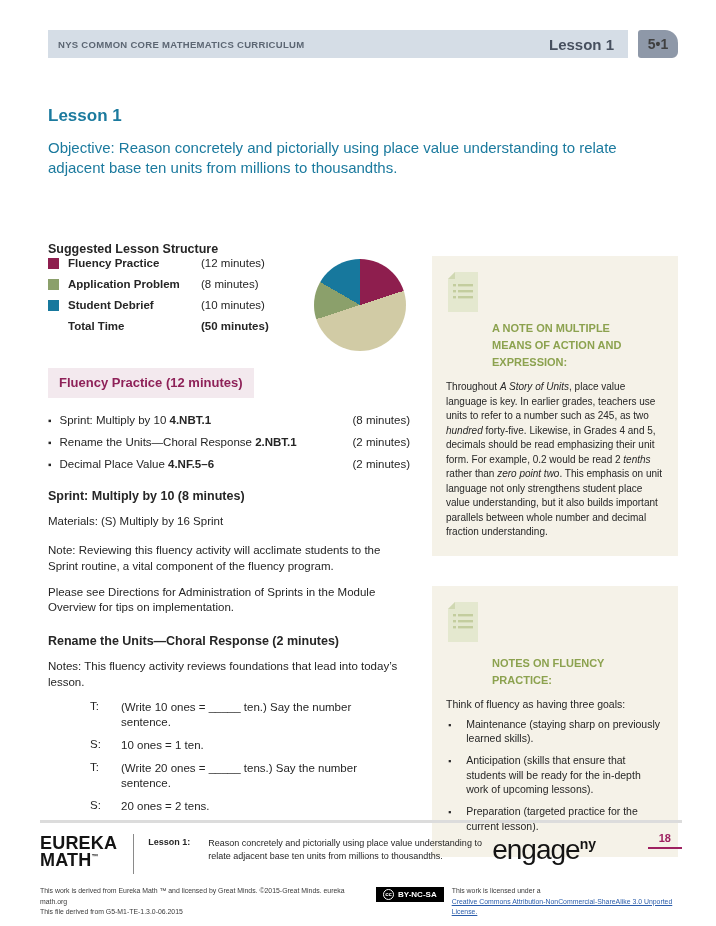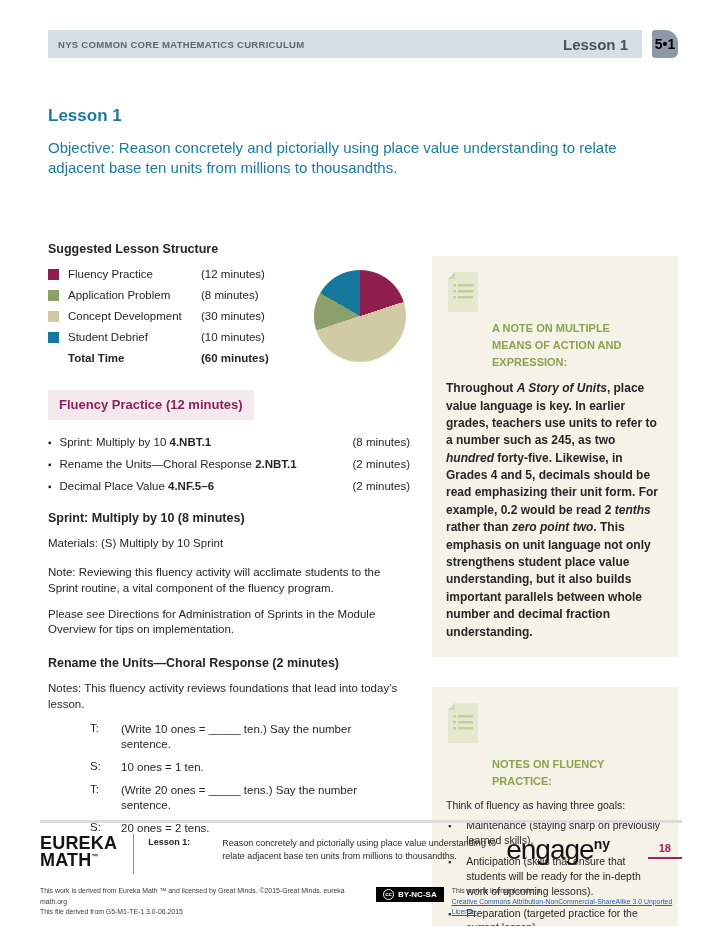--- a/index.html
+++ b/index.html
@@ -12,41 +12,41 @@
 
   
   .header-row { position:absolute; top:30px; left:48px; right:38px; display:flex; align-items:stretch; }
   .header-bar {
     flex:1; background:#d5dde6; height:28px; display:flex;
     align-items:center; justify-content:space-between; padding:0 14px 0 10px;
   }
   .header-curriculum { font-size:9.5px; font-weight:bold; color:#5c6673; letter-spacing:.3px; }
   .header-lesson { font-size:15px; font-weight:bold; color:#47505f; }
   .badge {
-    margin-left:10px; width:26px; height:28px; background:#8e98a8; color:#000000;
+    margin-left:10px; width:40px; height:28px; background:#8e98a8; color:#404040;
     font-size:14px; font-weight:bold; display:flex; align-items:center; justify-content:center;
     border-radius:3px 13px 6px 3px;
   }
 
   
   .title-block { position:absolute; top:106px; left:48px; width:575px; }
   .lesson-title { font-size:17px; font-weight:bold; color:#1b7a9e; margin-bottom:12px; }
   .objective { font-size:15px; color:#1b7a9e; line-height:1.35; }
 
   
   .main { position:absolute; top:242px; left:48px; right:38px; display:flex; gap:22px; }
   .col-left { width:362px; flex:none; }
   .col-right { flex:1; }
 
-  .structure-heading { font-size:12.5px; font-weight:bold; margin-bottom:12px; }
+  .structure-heading { font-size:12.5px; font-weight:bold; margin-bottom:1px; }
   .structure-row { display:flex; }
   .legend { width:262px; flex:none; }
   .legend-row { display:flex; align-items:center; margin-bottom:9px; font-size:11.5px; }
   .swatch { width:11px; height:11px; margin-right:9px; flex:none; }
-  .legend-label { width:133px; }
+  .legend-label { width:133px;font-weight:bold; }
   .legend-row.total { font-weight:bold; padding-left:20px; margin-top:7px; }
   .legend-row.total .legend-label { width:133px; }
   .pie { width:92px; height:92px; border-radius:50%; margin-top:2px; margin-left:4px; }
 
   .fluency-box {
     display:inline-block; background:#f3e9ee; color:#8e2158;
     font-weight:bold; font-size:13px; padding:7px 11px 8px; margin-top:17px;
   }
 
   .f-bullets { margin-top:16px; }
@@ -63,39 +63,39 @@
   .d-speaker { width:31px; flex:none; }
   .d-text { width:272px; line-height:1.3; }
 
   
   .note-box { background:#f5f2e8; padding:13px 14px 16px; }
   .note-box + .note-box { margin-top:30px; }
   .note-box.first { margin-top:14px; }
   .note-head { display:flex; gap:12px; margin-bottom:9px; }
   .note-icon { flex:none; padding-top:2px; }
   .note-heading { color:#8ca24f; font-weight:bold; font-size:11px; line-height:1.55; width:135px; padding-top:3px;margin-top:48px; }
-  .note-body { font-size:12px; line-height:1.45;font-weight:bold; }
+  .note-body { font-size:10px; line-height:1.45; }
   .nb-intro { font-size:10.5px; margin-bottom:7px; }
   .nb-bullet { display:flex; font-size:10.5px; line-height:1.4; margin-bottom:7px; }
   .nb-bullet .bsq::before { content:"▪"; font-size:9px; margin-left:2px; margin-right:15px; }
 
   
   .footer { position:absolute; left:40px; right:34px; bottom:8px; }
   .footer-line { border-top:3px solid #dcdcdc; margin-bottom:9px; }
   .footer-main { display:flex; align-items:flex-start; }
   .logo { font-weight:bold; font-size:18px; line-height:.95; letter-spacing:.2px; color:#141414; padding-top:3px; }
   .logo sup { font-size:7px; }
   .v-divider { width:1px; background:#8a8a8a; height:40px; margin:2px 14px 0 16px; flex:none; }
   .f-lesson-label { font-size:9px; font-weight:bold; padding-top:5px; width:52px; flex:none; }
-  .f-desc { font-size:9px; width:284px; padding-top:5px; line-height:1.45; margin-left:22px; }
+  .f-desc { font-size:9px; width:284px; padding-top:5px; line-height:1.45; margin-left:8px; }
   .engage { font-size:28px; color:#141414; letter-spacing:-1px; margin-top:2px; }
   .engage sup { font-size:14px; font-weight:bold; letter-spacing:0; }
   .page-num {
     margin-left:auto; color:#9e2161; font-weight:bold; font-size:11px;
-    border-bottom:2px solid #9e2161; padding:0 11px 3px; margin-top:10px;
+    border-bottom:2px solid #9e2161; padding:0 11px 3px; 
   }
   .footer-small { display:flex; margin-top:12px; font-size:6.9px; color:#3a3a3a; align-items:flex-start; }
   .small-left { width:332px; line-height:1.55; flex:none; }
   .cc-badge {
     background:#000; color:#fff; font-size:8px; font-weight:bold;
     display:inline-flex; align-items:center; gap:4px; padding:2px 7px;
     margin:1px 8px 8px 4px; flex:none;
   }
   .cc-circle { border:1px solid #fff; border-radius:50%; width:11px; height:11px;
     display:inline-flex; align-items:center; justify-content:center; }
@@ -133,32 +133,27 @@
             <span class="swatch" style="background-color: rgb(142, 30, 78);"></span>
             <span class="legend-label">Fluency Practice</span>
             <span class="legend-time">(12 minutes)</span>
           </div>
           <div class="legend-row">
             <span class="swatch" style="background-color: rgb(139, 160, 107);"></span>
             <span class="legend-label">Application Problem</span>
             <span class="legend-time">(8 minutes)</span>
           </div>
           <div class="legend-row">
-            <span class="swatch" style="background-color: rgb(209, 203, 165);"></span>
-            <span class="legend-label">Concept Development</span>
-            <span class="legend-time">(30 minutes)</span>
-          </div>
-          <div class="legend-row">
             <span class="swatch" style="background-color: rgb(23, 120, 157);"></span>
             <span class="legend-label">Student Debrief</span>
             <span class="legend-time">(10 minutes)</span>
           </div>
           <div class="legend-row total">
             <span class="legend-label">Total Time</span>
-            <span class="legend-time">(60 minutes)</span>
+            <span class="legend-time">(50 minutes)</span>
           </div>
         </div>
         <div class="pie" id="pie" style="background: conic-gradient(rgb(142, 30, 78) 0deg, rgb(142, 30, 78) 72deg, rgb(209, 203, 165) 72deg, rgb(209, 203, 165) 252deg, rgb(139, 160, 107) 252deg, rgb(139, 160, 107) 300deg, rgb(23, 120, 157) 300deg, rgb(23, 120, 157) 360deg);"></div>
       </div>
 
       <div class="fluency-box">Fluency Practice  (12 minutes)</div>
 
       <div class="f-bullets">
         <div class="f-bullet">
           <span class="bsq"></span>
@@ -171,21 +166,21 @@
           <span class="btime">(2 minutes)</span>
         </div>
         <div class="f-bullet">
           <span class="bsq"></span>
           <span class="btext"><span>Decimal Place Value  </span><b>4.NF.5–6</b></span>
           <span class="btime">(2 minutes)</span>
         </div>
       </div>
 
       <div class="section-heading">Sprint:  Multiply by 10  (8 minutes)</div>
-      <div class="para">Materials:   (S) Multiply by 10 Sprint</div>
+      <div class="para">Materials:   (S) Multiply by 16 Sprint</div>
       <div class="para" style="margin-top:14px">Note:  Reviewing this fluency activity will acclimate students to the Sprint routine, a vital component of the fluency program.</div>
       <div class="para">Please see Directions for Administration of Sprints in the Module Overview for tips on implementation.</div>
 
       <div class="section-heading">Rename the Units—Choral Response  (2 minutes)</div>
       <div class="para">Notes:  This fluency activity reviews foundations that lead into today’s lesson.</div>
 
       <div class="dialogue">
         <div class="d-row">
           <span class="d-speaker">T:</span>
           <span class="d-text">(Write 10 ones = _____ ten.)  Say the number sentence.</span>

